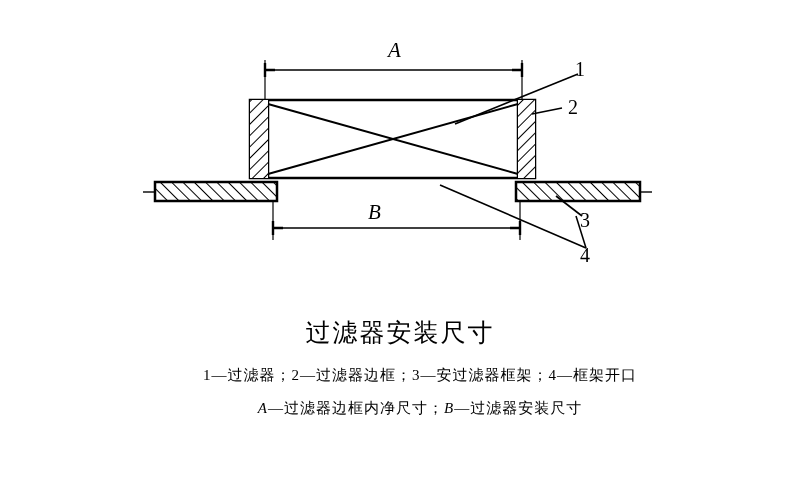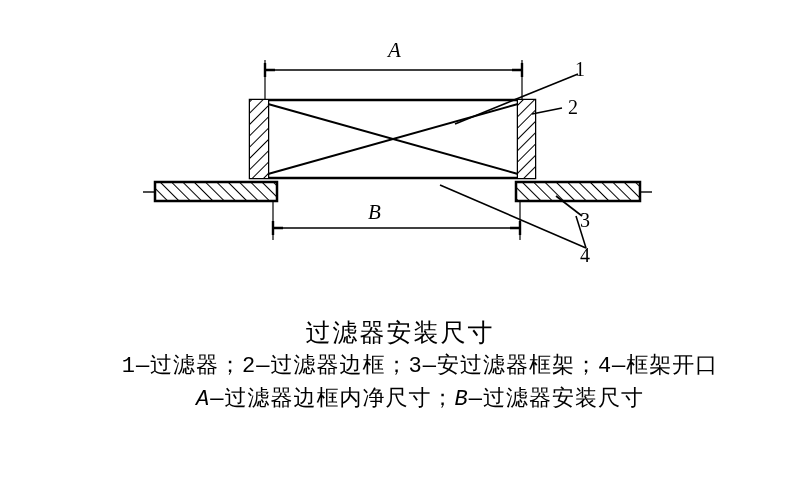--- a/index.html
+++ b/index.html
@@ -31,28 +31,28 @@
     position: absolute;
     left: 0;
     top: 316px;
     width: 800px;
     text-align: center;
   }
   .caption-title {
     font-size: 25px;
     letter-spacing: 2px;
     line-height: 34px;
-    margin-bottom: 0;
+    margin-bottom: 9px;
     font-family: "Liberation Serif", serif;
   }
   .caption-line {
-    font-size: 22px;
+    font-size: 15px;
     letter-spacing: 1px;
     line-height: 33px;
-    font-family: Liberation Mono, monospace;
+    font-family: Liberation Serif, serif;
     margin-left: 40px;
   }
   .caption-line .ital {
     font-style: italic;
   }
   .marker-label {
     position: absolute;
     font-size: 20px;
     font-family: "Liberation Serif", serif;
   }

